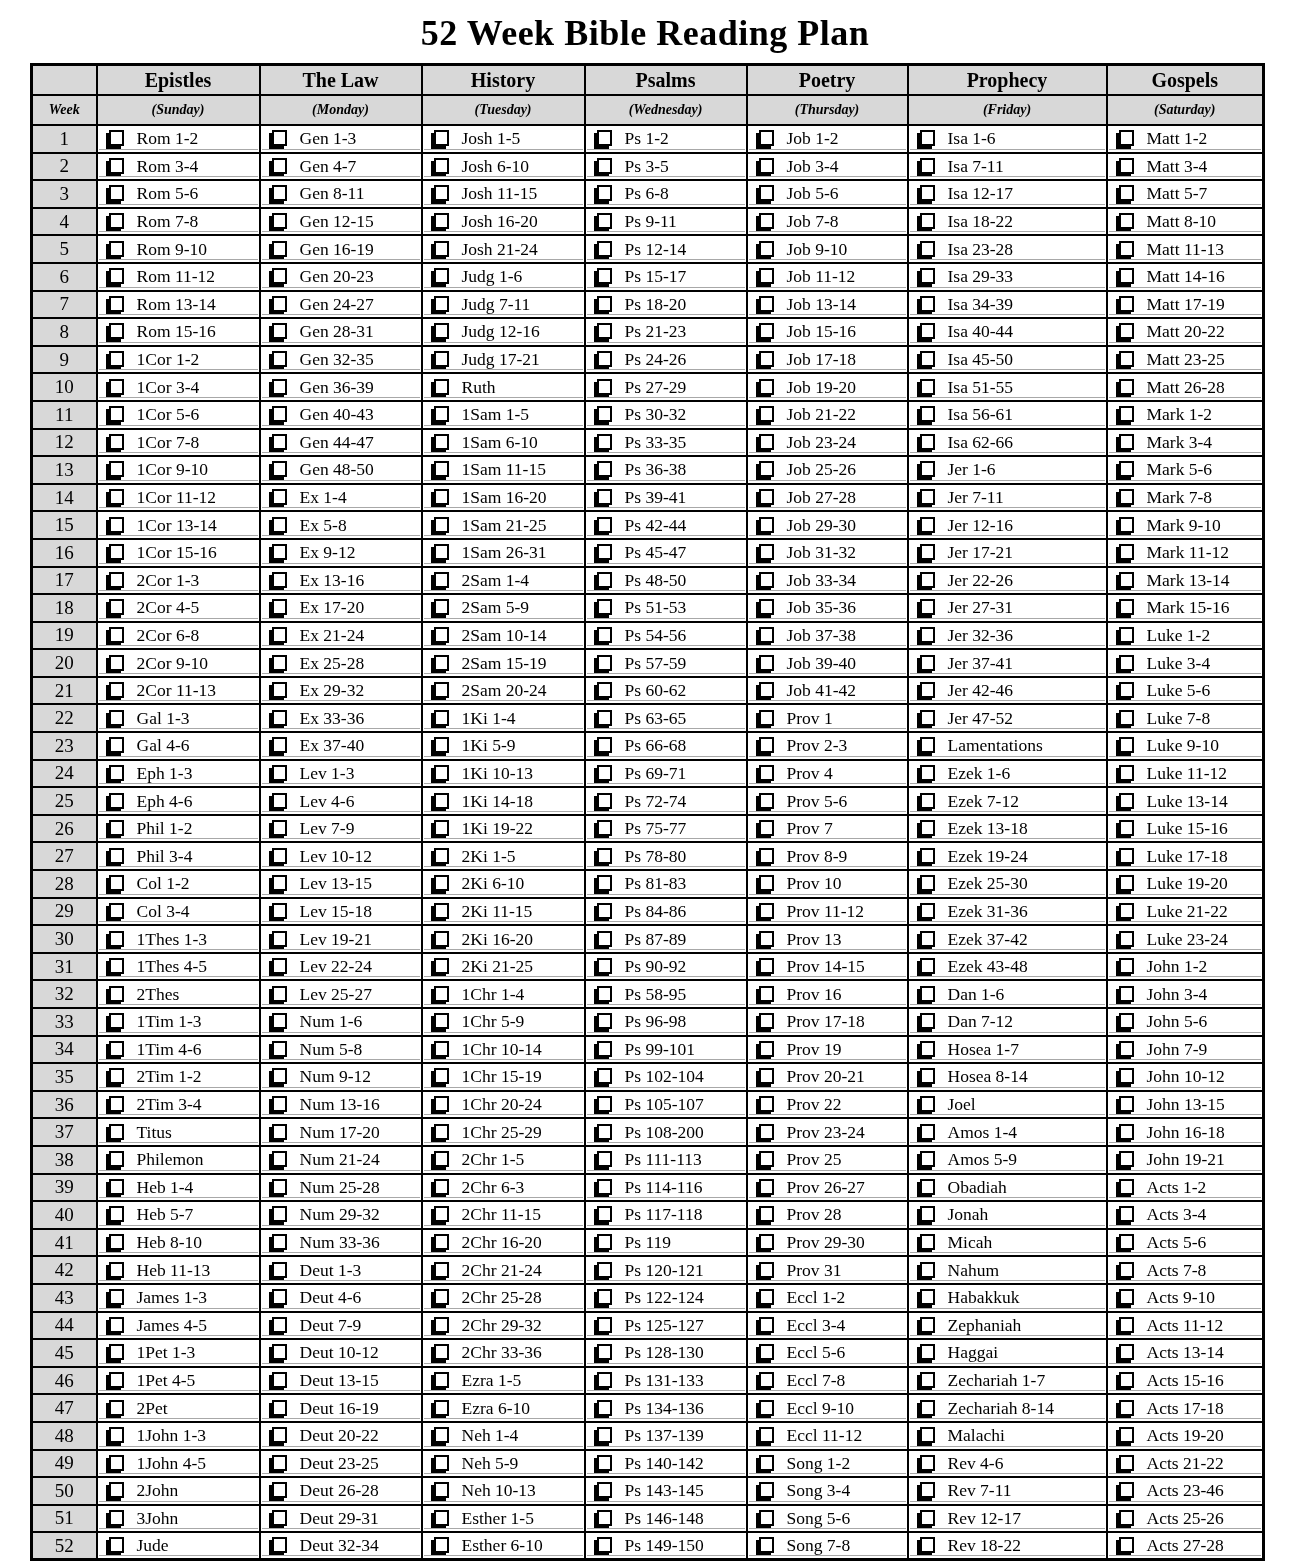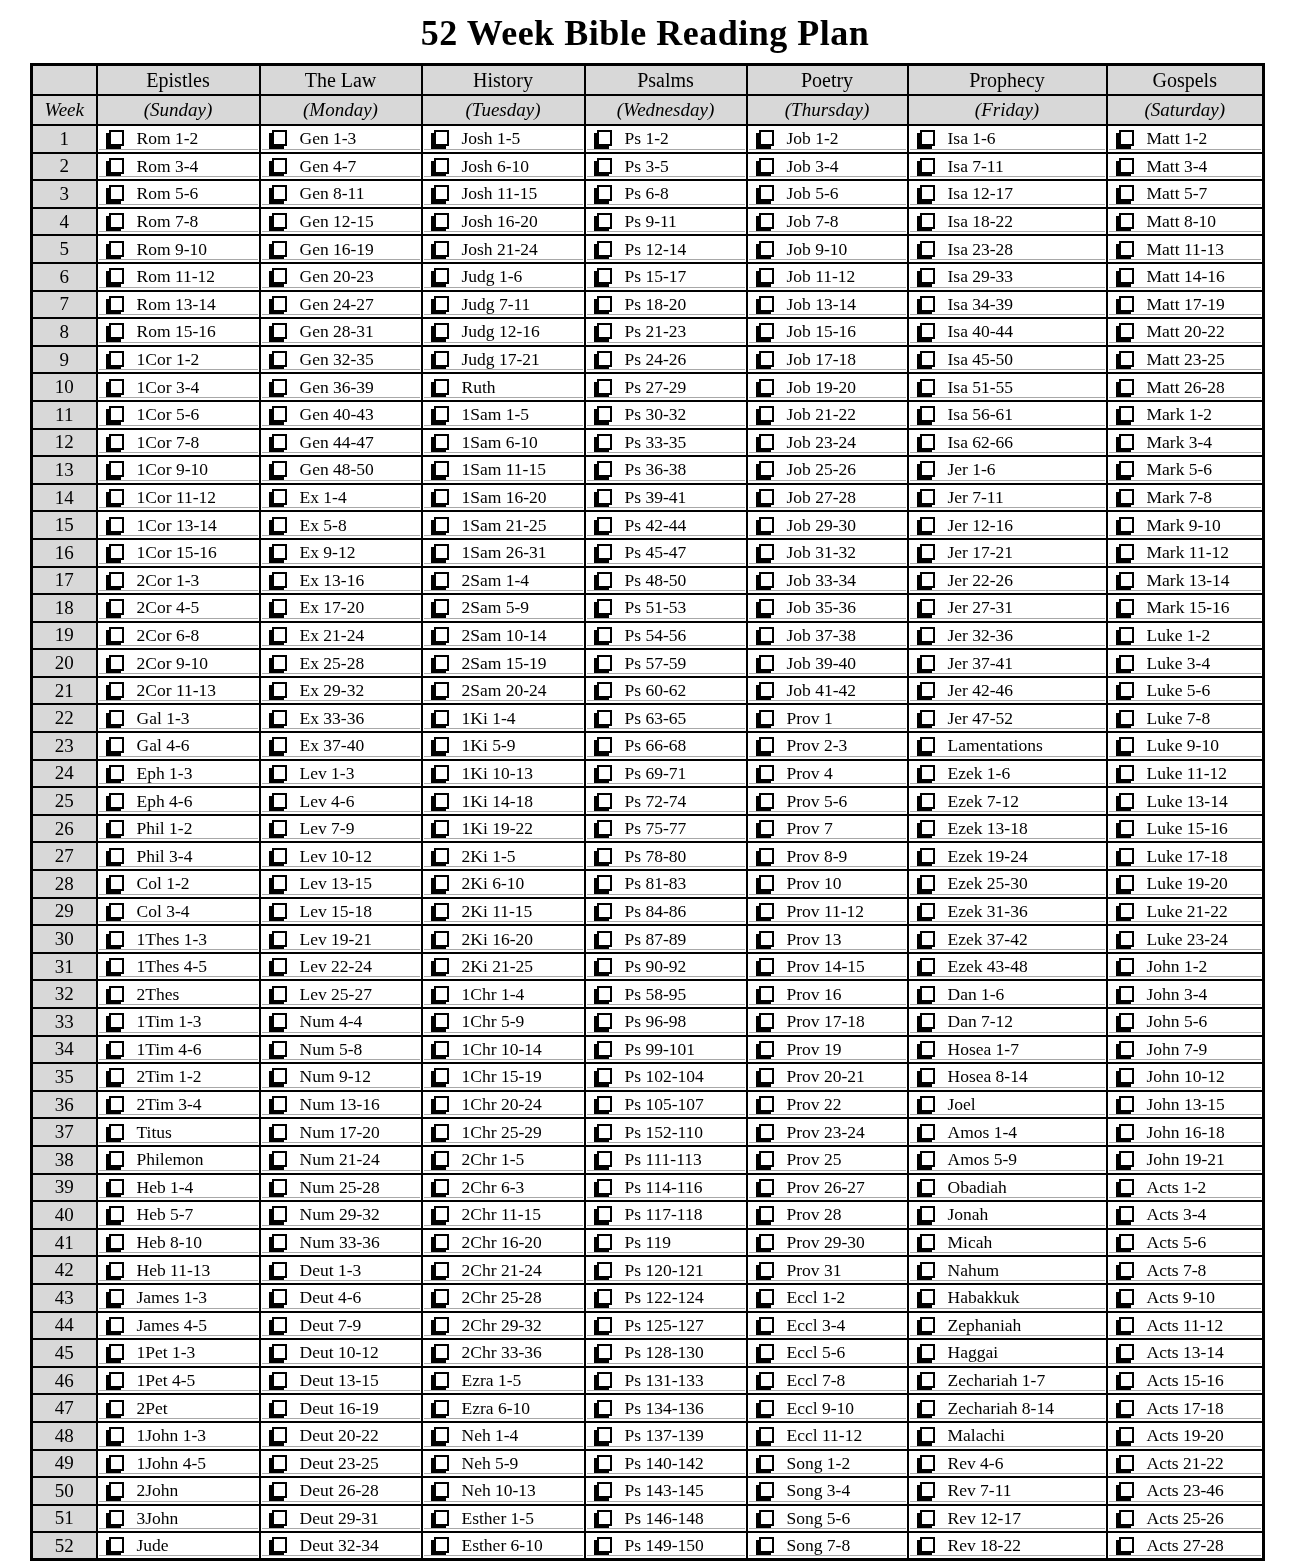--- a/index.html
+++ b/index.html
@@ -23,23 +23,23 @@
     margin-left: 30px;
     width: 1232px;
     border: 3px solid var(--border-color, #000);
   }
   th, td {
     border: 2px solid var(--border-color, #000);
     padding: 0;
     overflow: hidden;
     white-space: nowrap;
   }
-  thead th { background: var(--header-bg, #d8d8d8); font-weight: normal; }
+  thead th { background: var(--header-bg, #d8d8d8); font-weight: bold; }
   tr.group-row th { height: 28px; font-size: 20px; }
-  tr.day-row th { height: 28px; font-size: 19px; font-style: italic; }
+  tr.day-row th { height: 28px; font-size: 14px; font-style: italic; }
   tbody tr { height: 27.6px; }
   td.week-cell {
     background: var(--week-col-bg, #d8d8d8);
     text-align: center;
     font-size: 19px;
   }
   td.day-cell {
     font-size: 17.5px;
     position: relative;
     padding-left: 7px;
@@ -418,21 +418,21 @@
           <td class="day-cell"><span class="cb"></span><span class="rd">Lev 25-27</span></td>
           <td class="day-cell"><span class="cb"></span><span class="rd">1Chr 1-4</span></td>
           <td class="day-cell"><span class="cb"></span><span class="rd">Ps 58-95</span></td>
           <td class="day-cell"><span class="cb"></span><span class="rd">Prov 16</span></td>
           <td class="day-cell"><span class="cb"></span><span class="rd">Dan 1-6</span></td>
           <td class="day-cell"><span class="cb"></span><span class="rd">John 3-4</span></td>
         </tr>
         <tr>
           <td class="week-cell">33</td>
           <td class="day-cell"><span class="cb"></span><span class="rd">1Tim 1-3</span></td>
-          <td class="day-cell"><span class="cb"></span><span class="rd">Num 4-4</span></td>
+          <td class="day-cell"><span class="cb"></span><span class="rd">Num 1-6</span></td>
           <td class="day-cell"><span class="cb"></span><span class="rd">1Chr 5-9</span></td>
           <td class="day-cell"><span class="cb"></span><span class="rd">Ps 96-98</span></td>
           <td class="day-cell"><span class="cb"></span><span class="rd">Prov 17-18</span></td>
           <td class="day-cell"><span class="cb"></span><span class="rd">Dan 7-12</span></td>
           <td class="day-cell"><span class="cb"></span><span class="rd">John 5-6</span></td>
         </tr>
         <tr>
           <td class="week-cell">34</td>
           <td class="day-cell"><span class="cb"></span><span class="rd">1Tim 4-6</span></td>
           <td class="day-cell"><span class="cb"></span><span class="rd">Num 5-8</span></td>
@@ -460,21 +460,21 @@
           <td class="day-cell"><span class="cb"></span><span class="rd">Ps 105-107</span></td>
           <td class="day-cell"><span class="cb"></span><span class="rd">Prov 22</span></td>
           <td class="day-cell"><span class="cb"></span><span class="rd">Joel</span></td>
           <td class="day-cell"><span class="cb"></span><span class="rd">John 13-15</span></td>
         </tr>
         <tr>
           <td class="week-cell">37</td>
           <td class="day-cell"><span class="cb"></span><span class="rd">Titus</span></td>
           <td class="day-cell"><span class="cb"></span><span class="rd">Num 17-20</span></td>
           <td class="day-cell"><span class="cb"></span><span class="rd">1Chr 25-29</span></td>
-          <td class="day-cell"><span class="cb"></span><span class="rd">Ps 152-110</span></td>
+          <td class="day-cell"><span class="cb"></span><span class="rd">Ps 108-200</span></td>
           <td class="day-cell"><span class="cb"></span><span class="rd">Prov 23-24</span></td>
           <td class="day-cell"><span class="cb"></span><span class="rd">Amos 1-4</span></td>
           <td class="day-cell"><span class="cb"></span><span class="rd">John 16-18</span></td>
         </tr>
         <tr>
           <td class="week-cell">38</td>
           <td class="day-cell"><span class="cb"></span><span class="rd">Philemon</span></td>
           <td class="day-cell"><span class="cb"></span><span class="rd">Num 21-24</span></td>
           <td class="day-cell"><span class="cb"></span><span class="rd">2Chr 1-5</span></td>
           <td class="day-cell"><span class="cb"></span><span class="rd">Ps 111-113</span></td>

